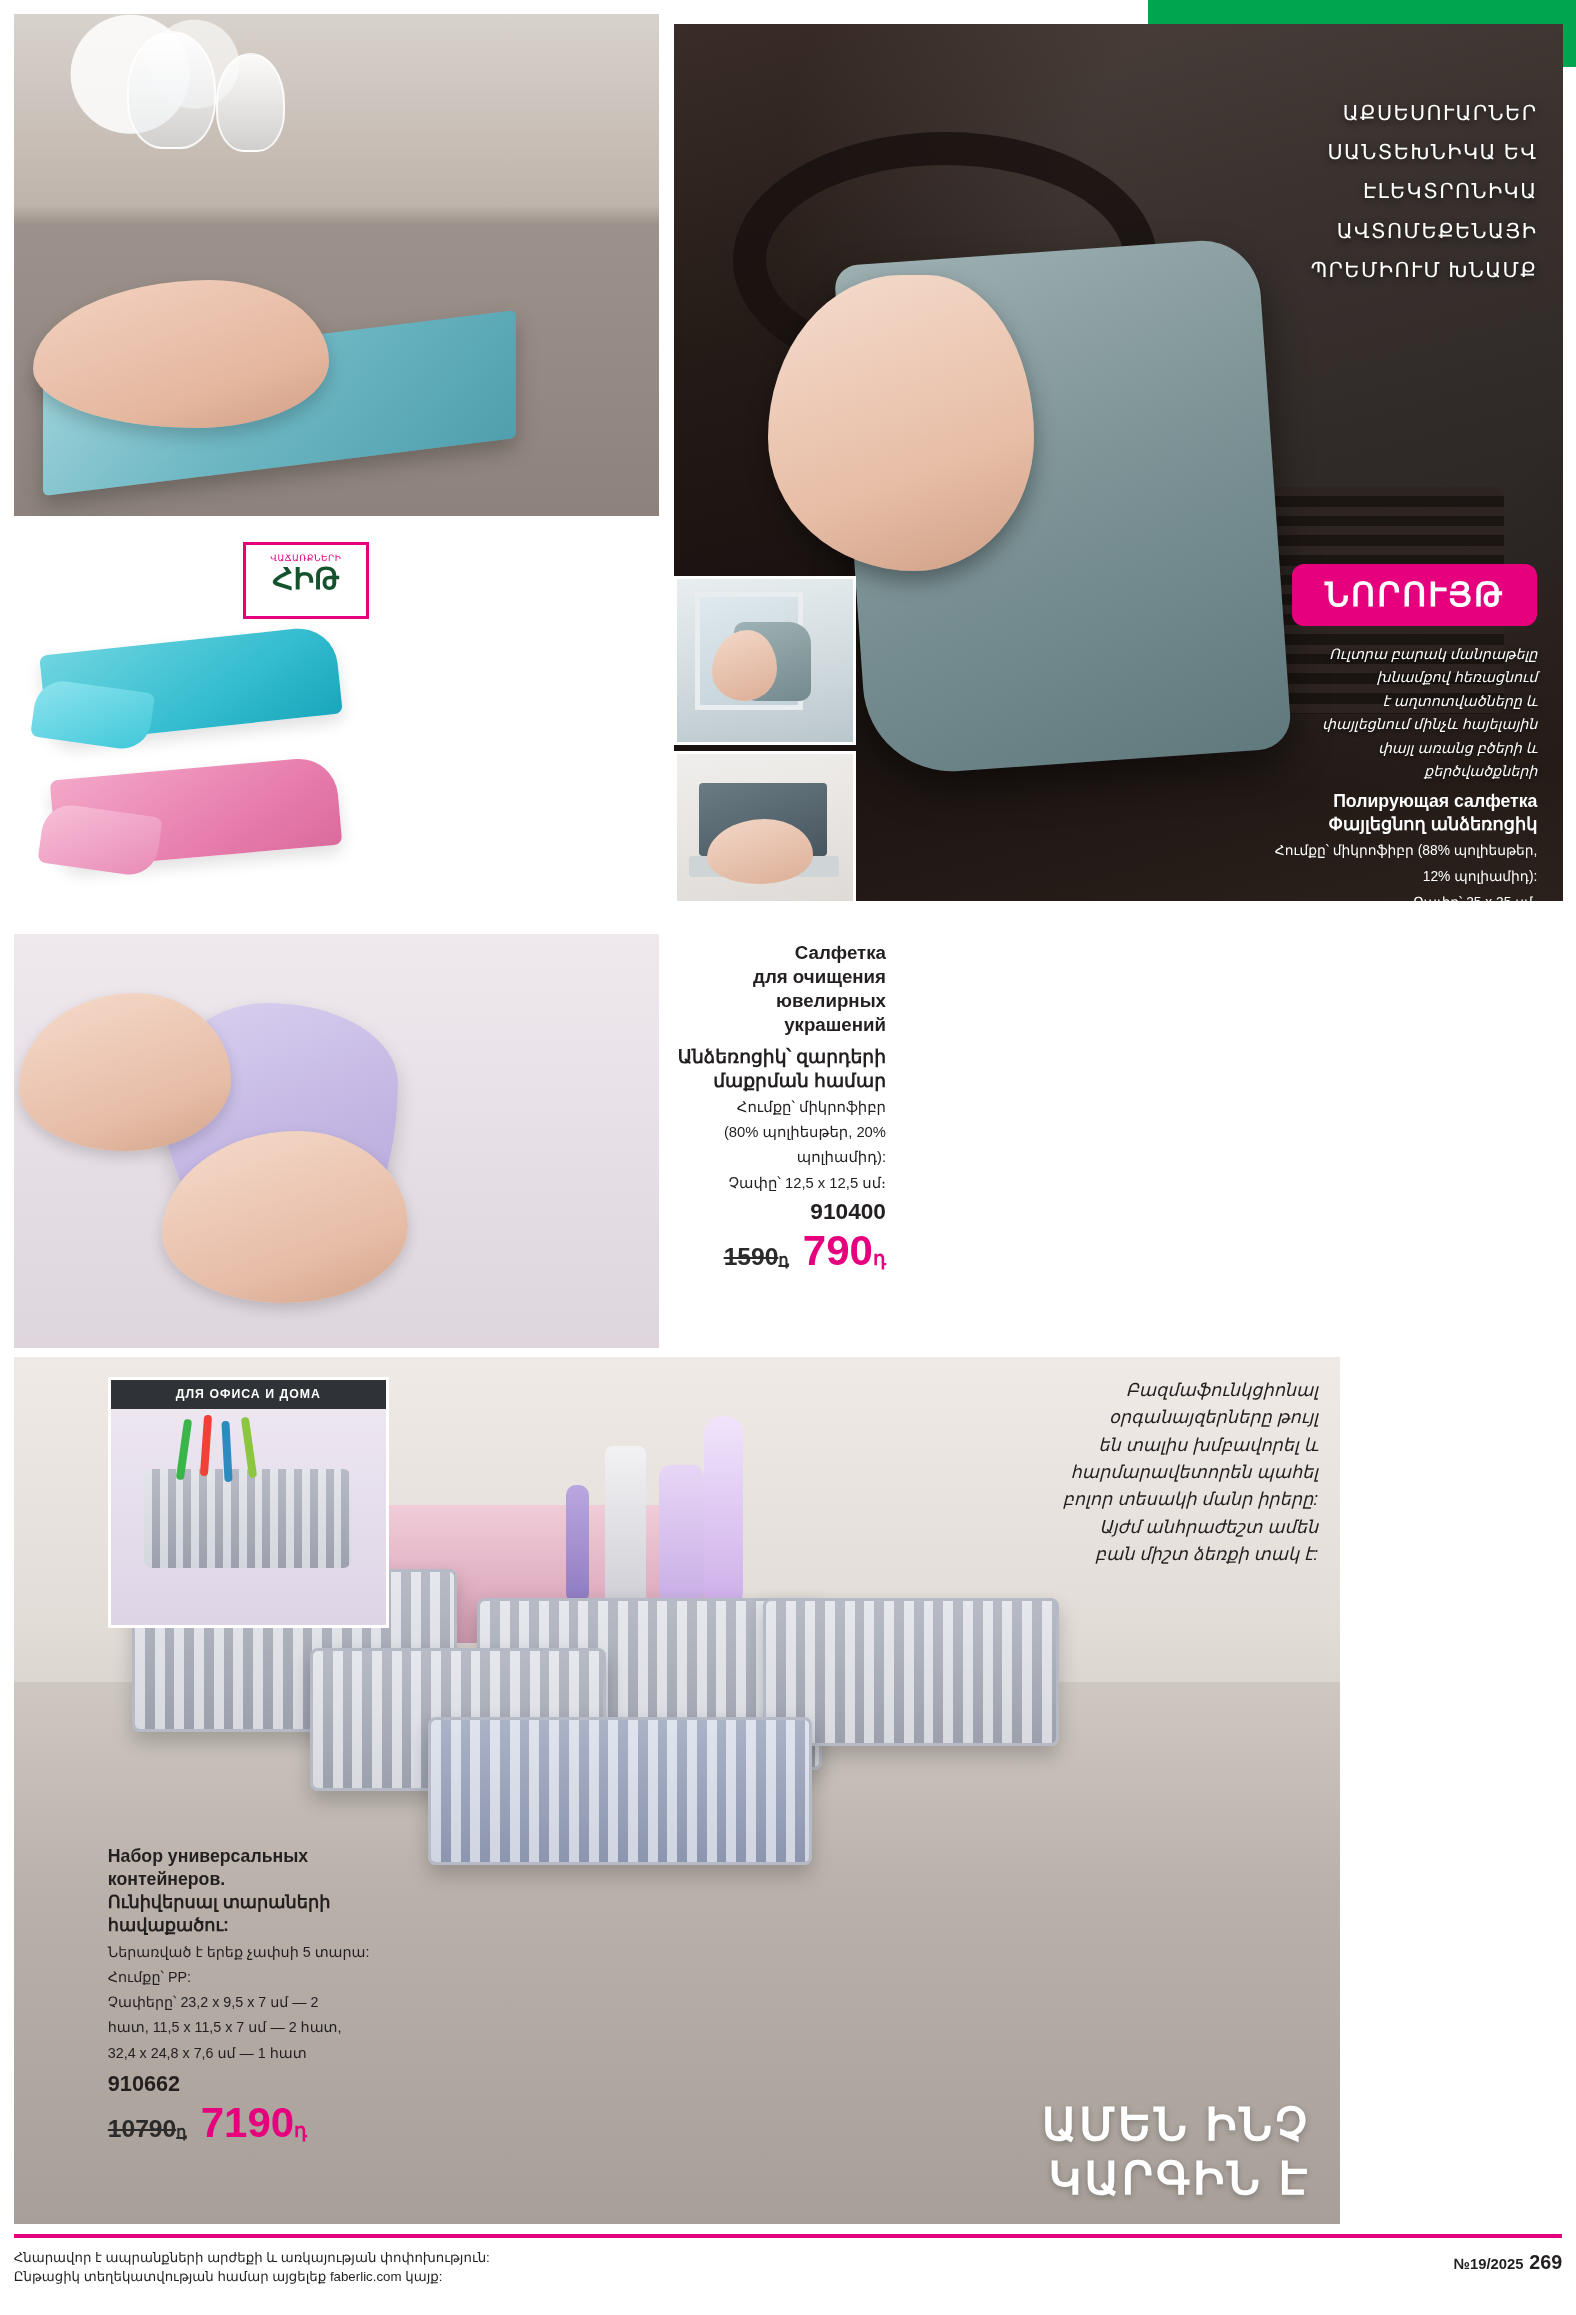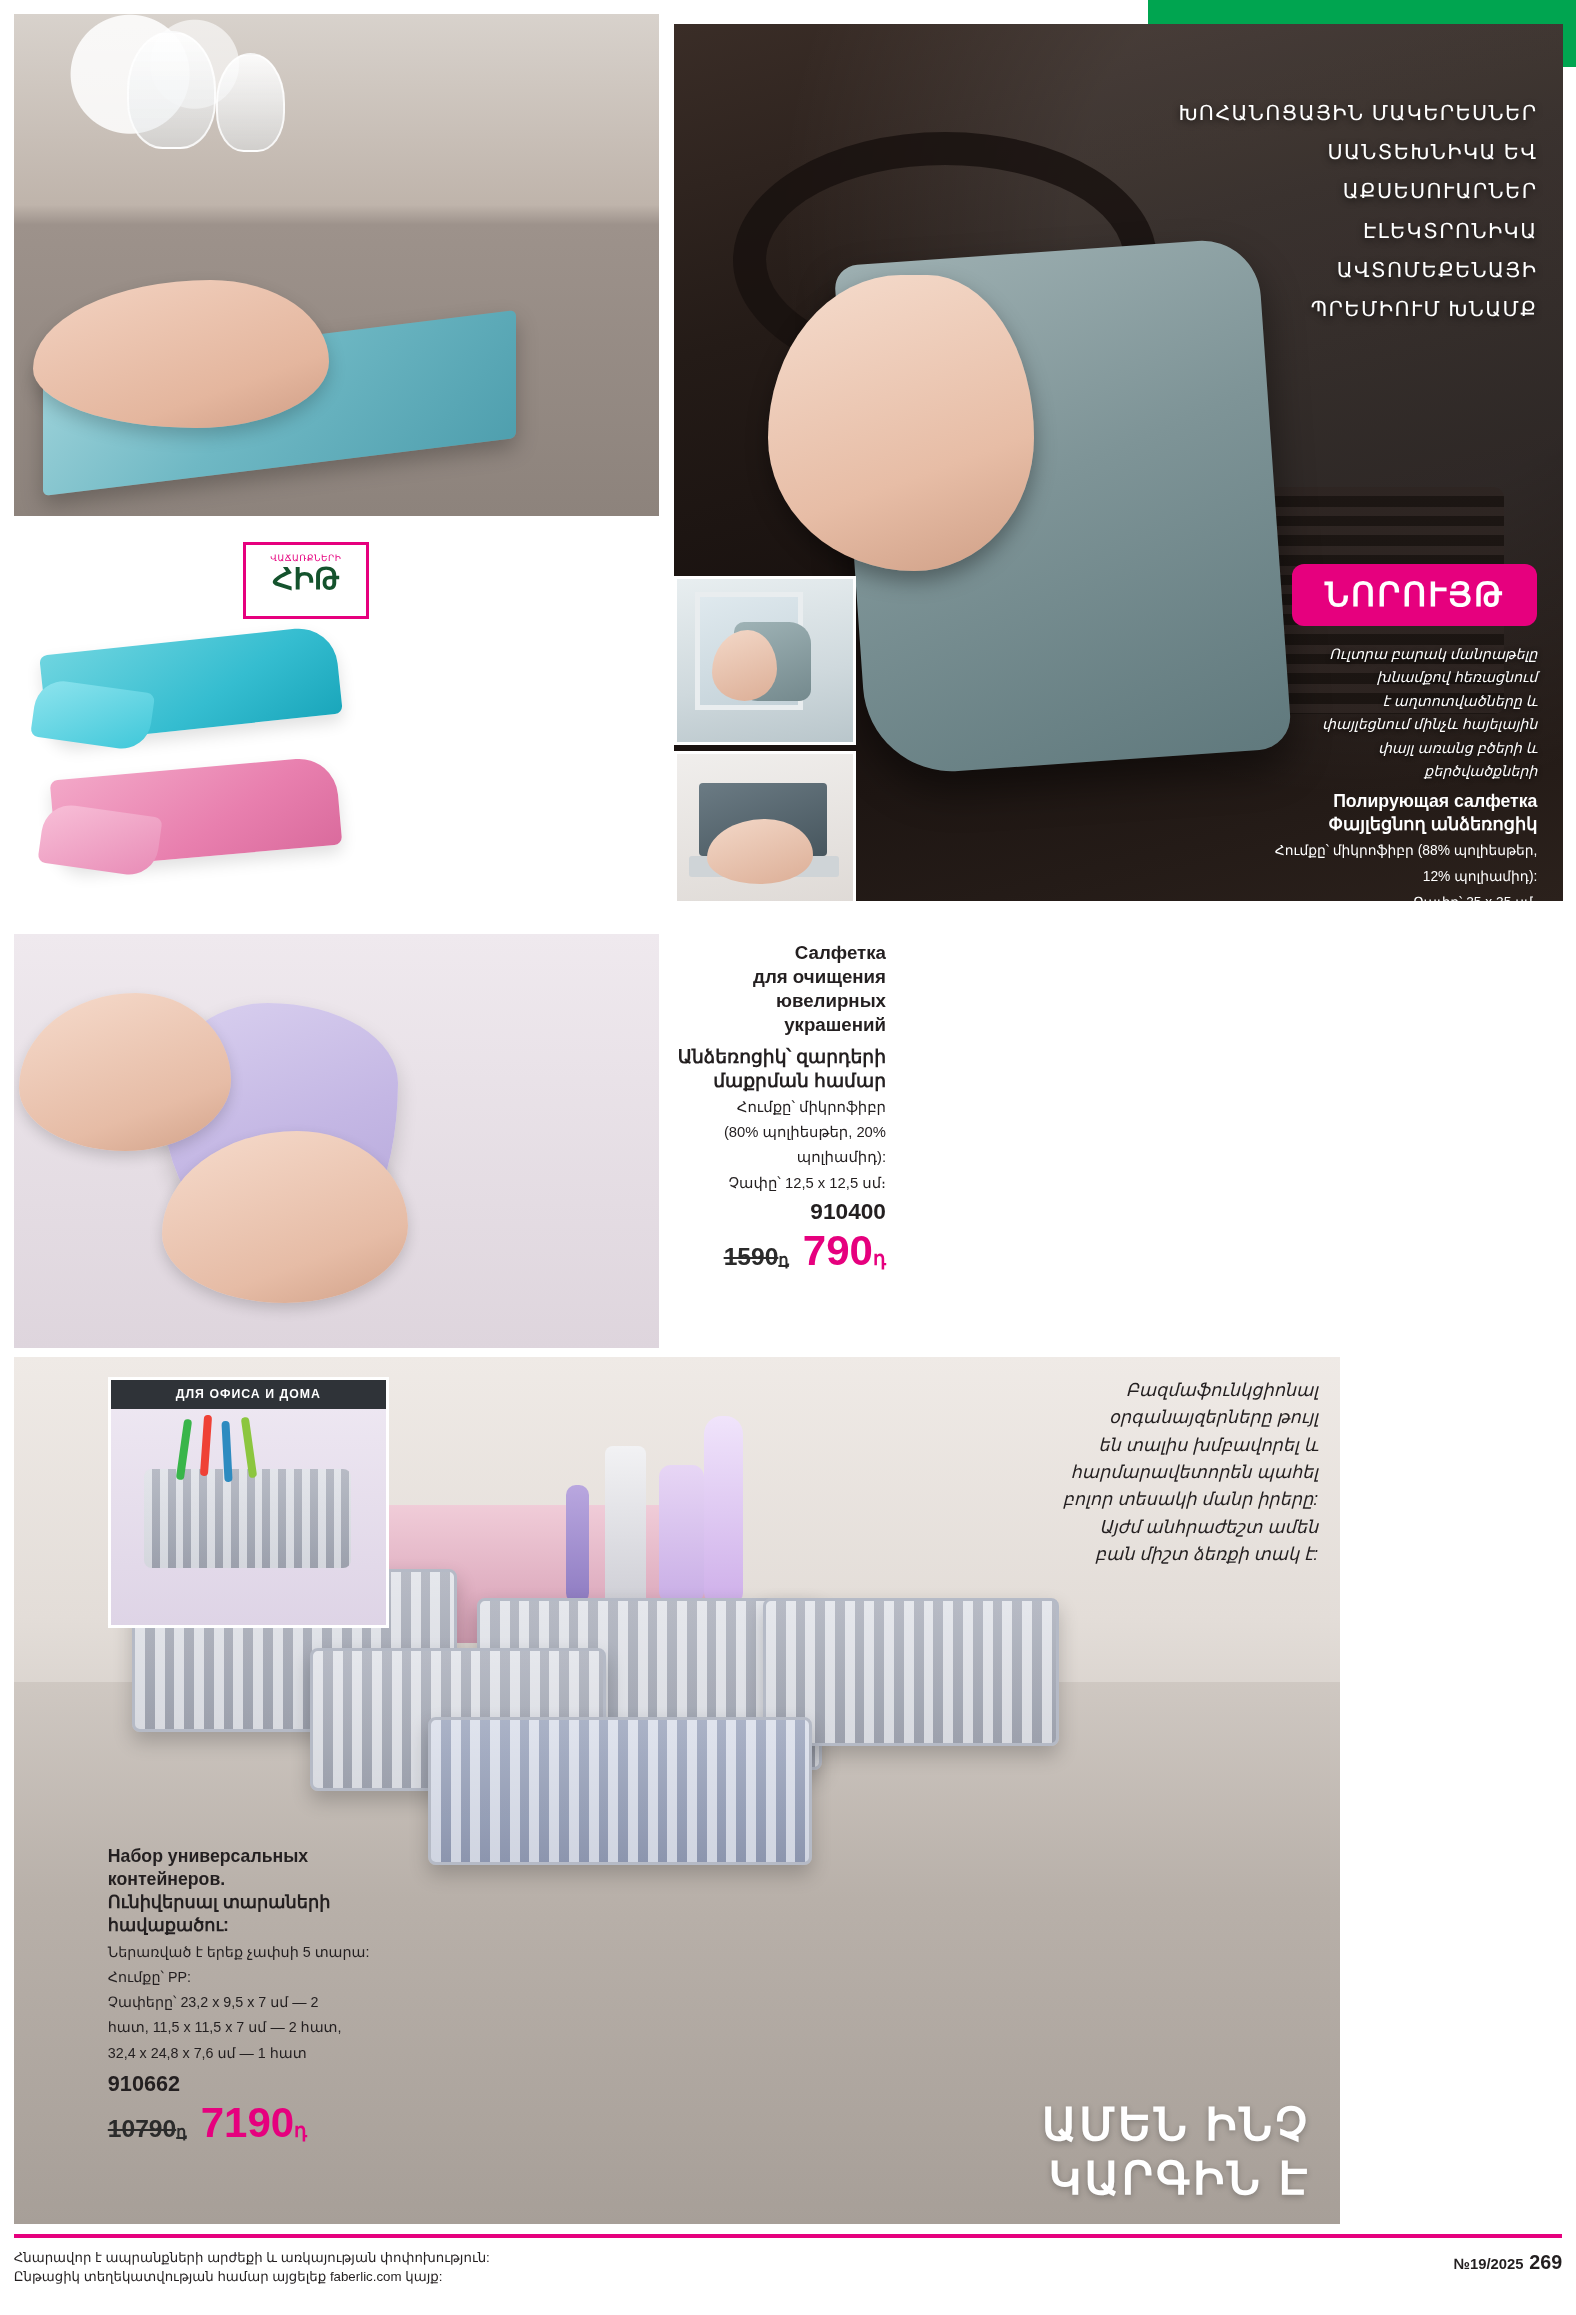--- a/index.html
+++ b/index.html
@@ -602,23 +602,22 @@
   </div>
 
   <div class="panel" id="panel-car">
     <div class="car-bg"></div>
     <div class="car-wheel"></div>
     <div class="car-vent"></div>
     <div class="car-cloth"></div>
     <div class="car-hand"></div>
 
     <div class="car-title">
-      <div>ԽՈՀԱՆՈՑԱՅԻՆ ՄԱԿԵՐԵՍՆԵՐ</div>
+      <div>ԱՔՍԵՍՈՒԱՐՆԵՐ</div>
       <div>ՍԱՆՏԵԽՆԻԿԱ ԵՎ</div>
-      <div>ԱՔՍԵՍՈՒԱՐՆԵՐ</div>
       <div>ԷԼԵԿՏՐՈՆԻԿԱ</div>
       <div>ԱՎՏՈՄԵՔԵՆԱՅԻ</div>
       <div>ՊՐԵՄԻՈՒՄ ԽՆԱՄՔ</div>
     </div>
 
     <div class="noruyt">ՆՈՐՈՒՅԹ</div>
 
     <div class="car-desc" style="white-space:pre-line">Ուլտրա բարակ մանրաթելը
 խնամքով հեռացնում
 է աղտոտվածները և

